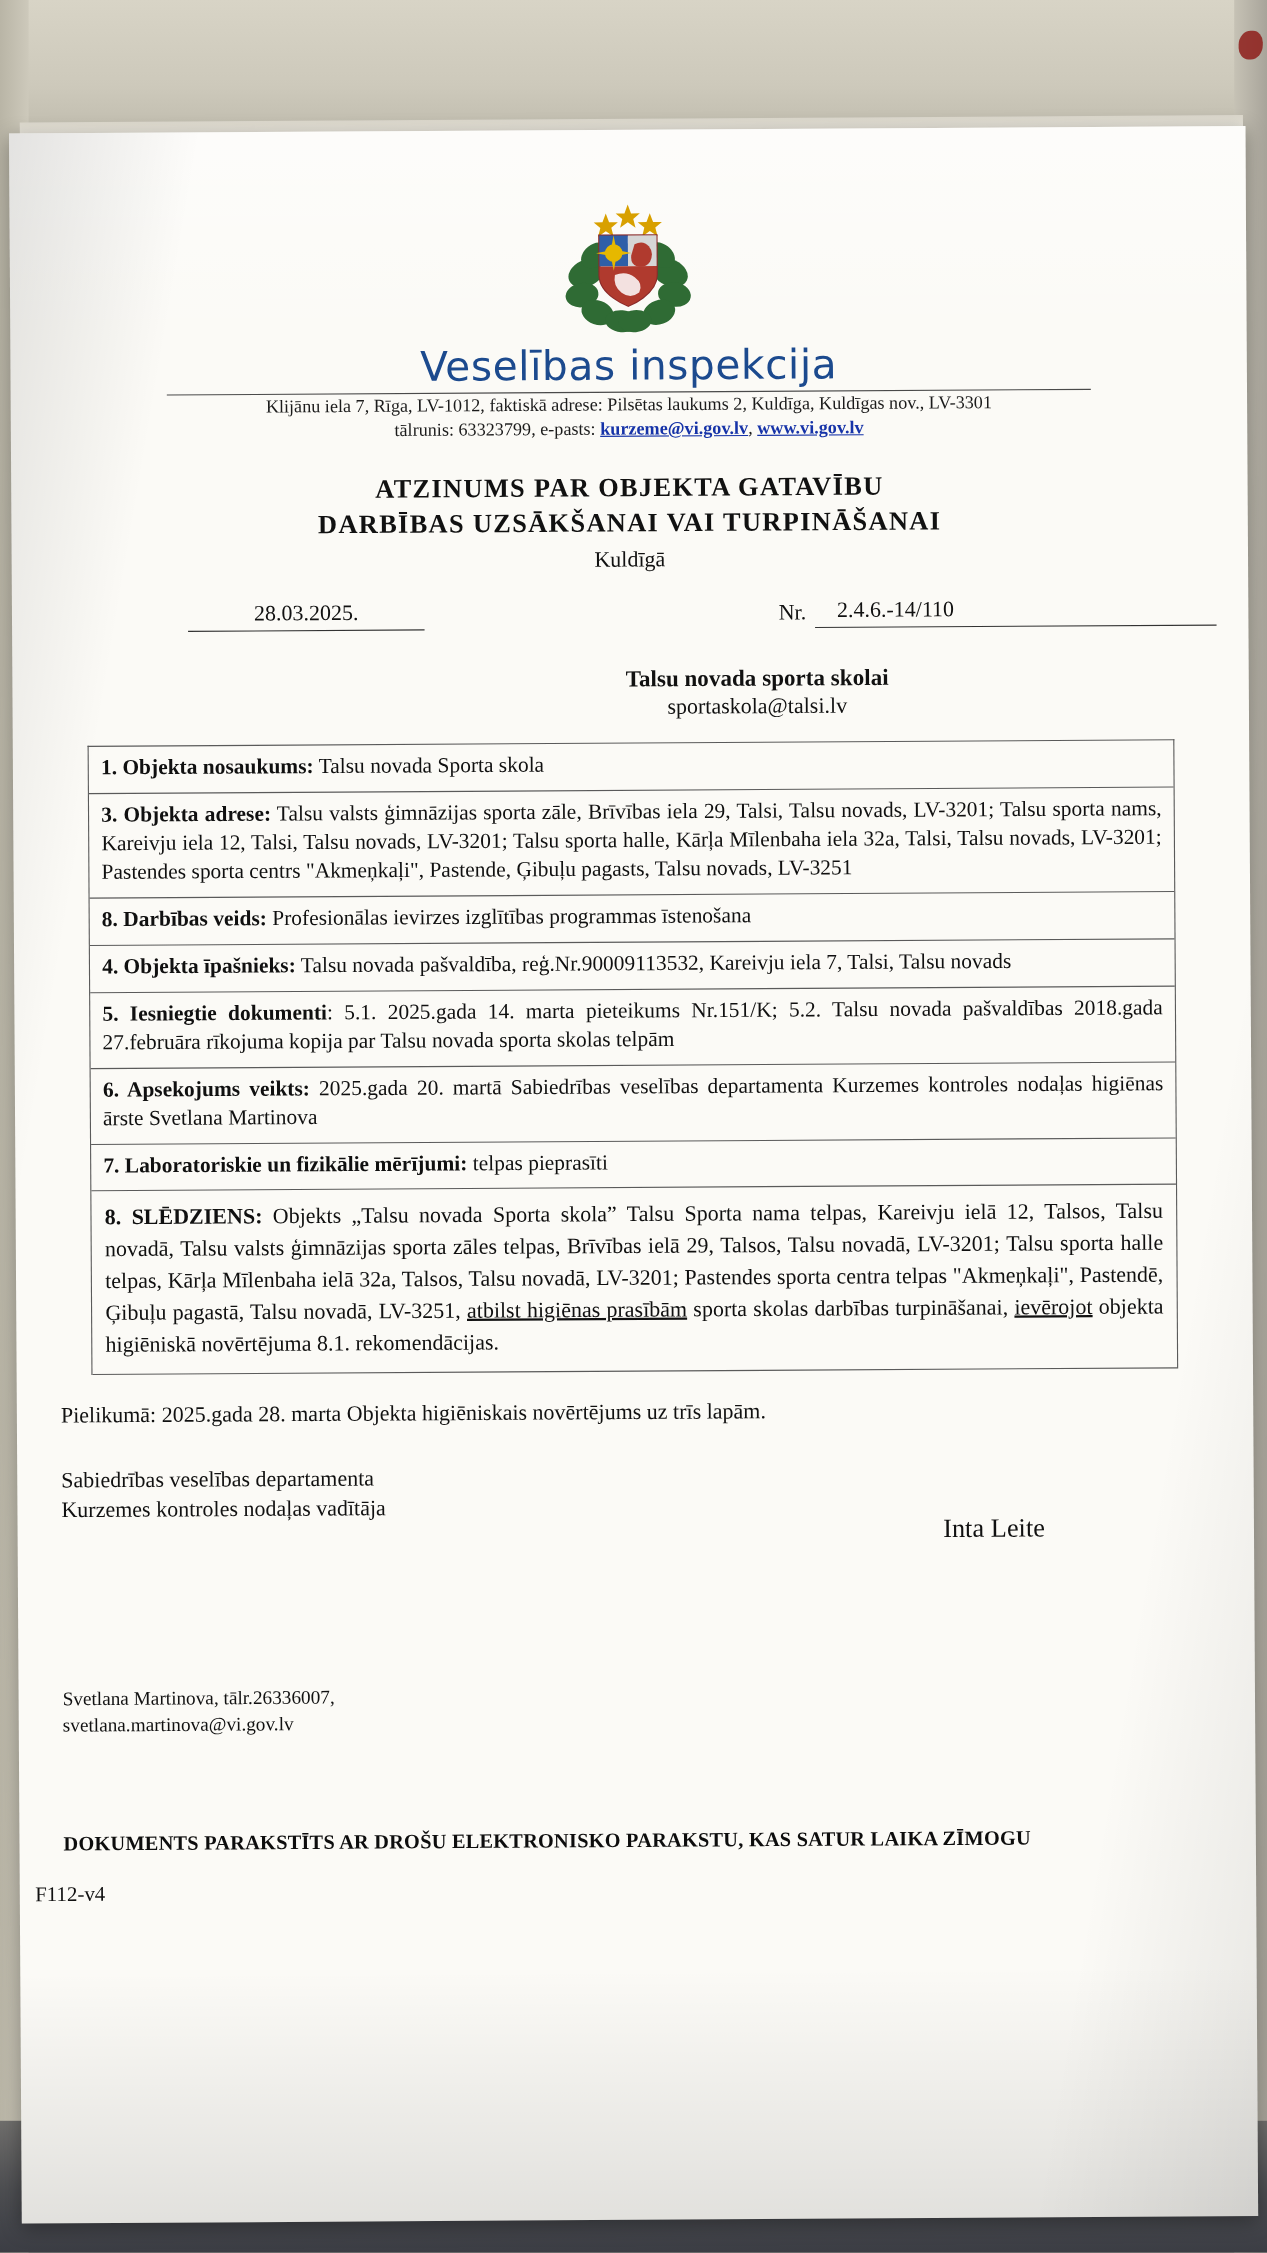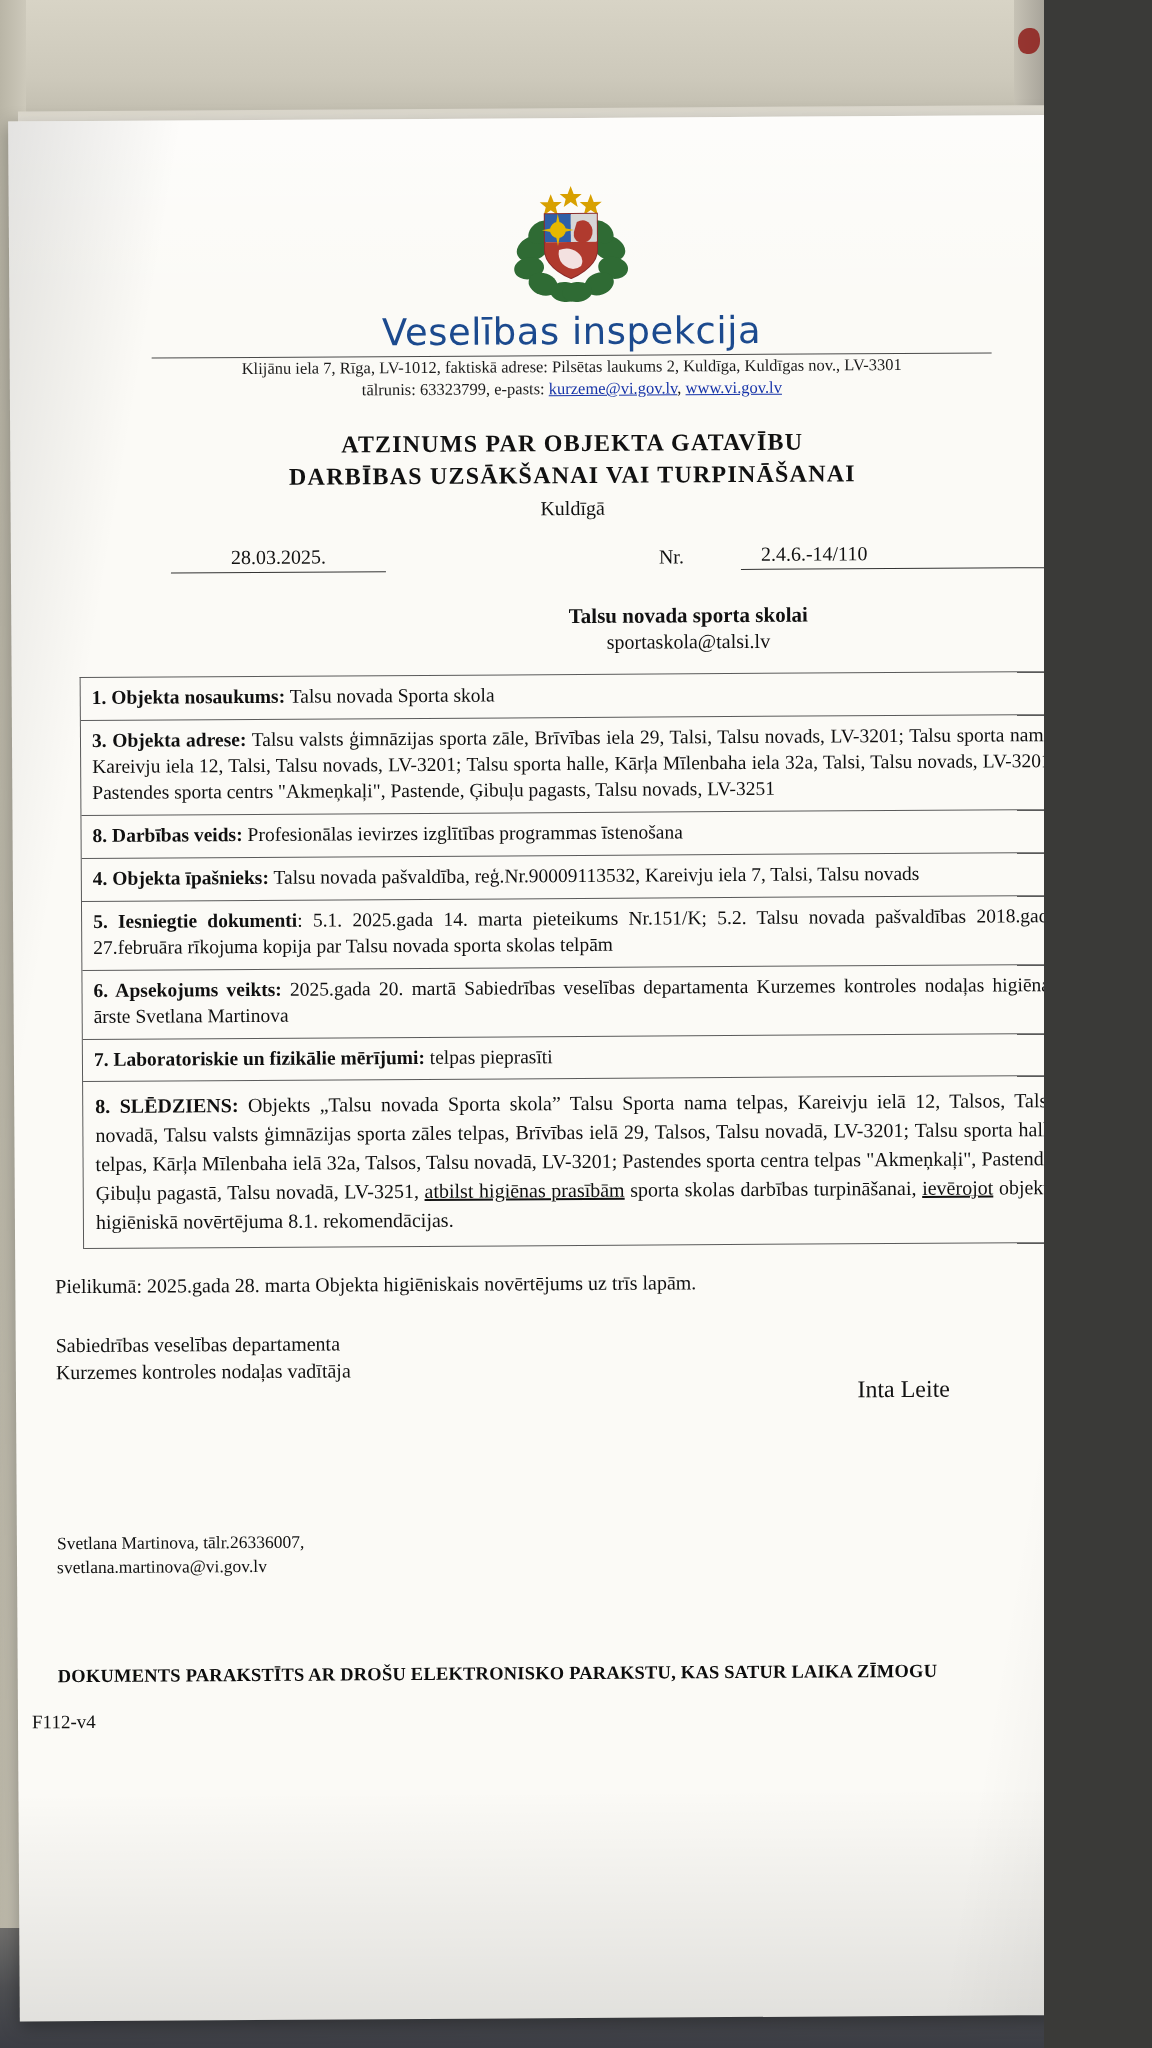--- a/index.html
+++ b/index.html
@@ -2,21 +2,21 @@
 <html><head>
 <meta charset="utf-8">
 <style>
   html, body {
     margin: 0;
     padding: 0;
     background: #3a3a38;
   }
   #page {
     position: relative;
-    width: 1044px;
+    width: 1152px;
     height: 2048px;
     overflow: hidden;
     background: #c9c6bb;
     font-family: "Liberation Serif", serif;
   }
   
   .bg-top {
     position: absolute;
     left: 0; top: 0; width: 1152px; height: 130px;
     background: linear-gradient(180deg, #d8d4c6 0%, #cdc9bb 60%, #bdb9ab 100%);
@@ -103,20 +103,21 @@
   .addr-line {
     text-align: center;
     font-family: "Liberation Serif", serif;
     font-size: 16.5px;
     color: #1b1b1b;
     line-height: 1.35;
   }
   .addr-line a {
     color: #1633a8;
     text-decoration: underline;
+    font-weight: bold;
   }
   .rule {
     width: 840px;
     margin: 2px auto 0 auto;
     border-top: 1px solid #4a4a4a;
   }
 
   .doc-title {
     text-align: center;
     font-weight: bold;
@@ -144,21 +145,21 @@
     position: absolute;
     left: 160px;
     top: 0;
     width: 215px;
     text-align: center;
     border-bottom: 1px solid #333;
     padding-bottom: 3px;
   }
   .nr-label {
     position: absolute;
-    left: 648px;
+    left: 697px;
     top: 2px;
   }
   .nr-val {
     position: absolute;
     left: 730px;
     top: 0;
     width: 345px;
     text-align: left;
     padding-left: 20px;
     padding-bottom: 3px;

